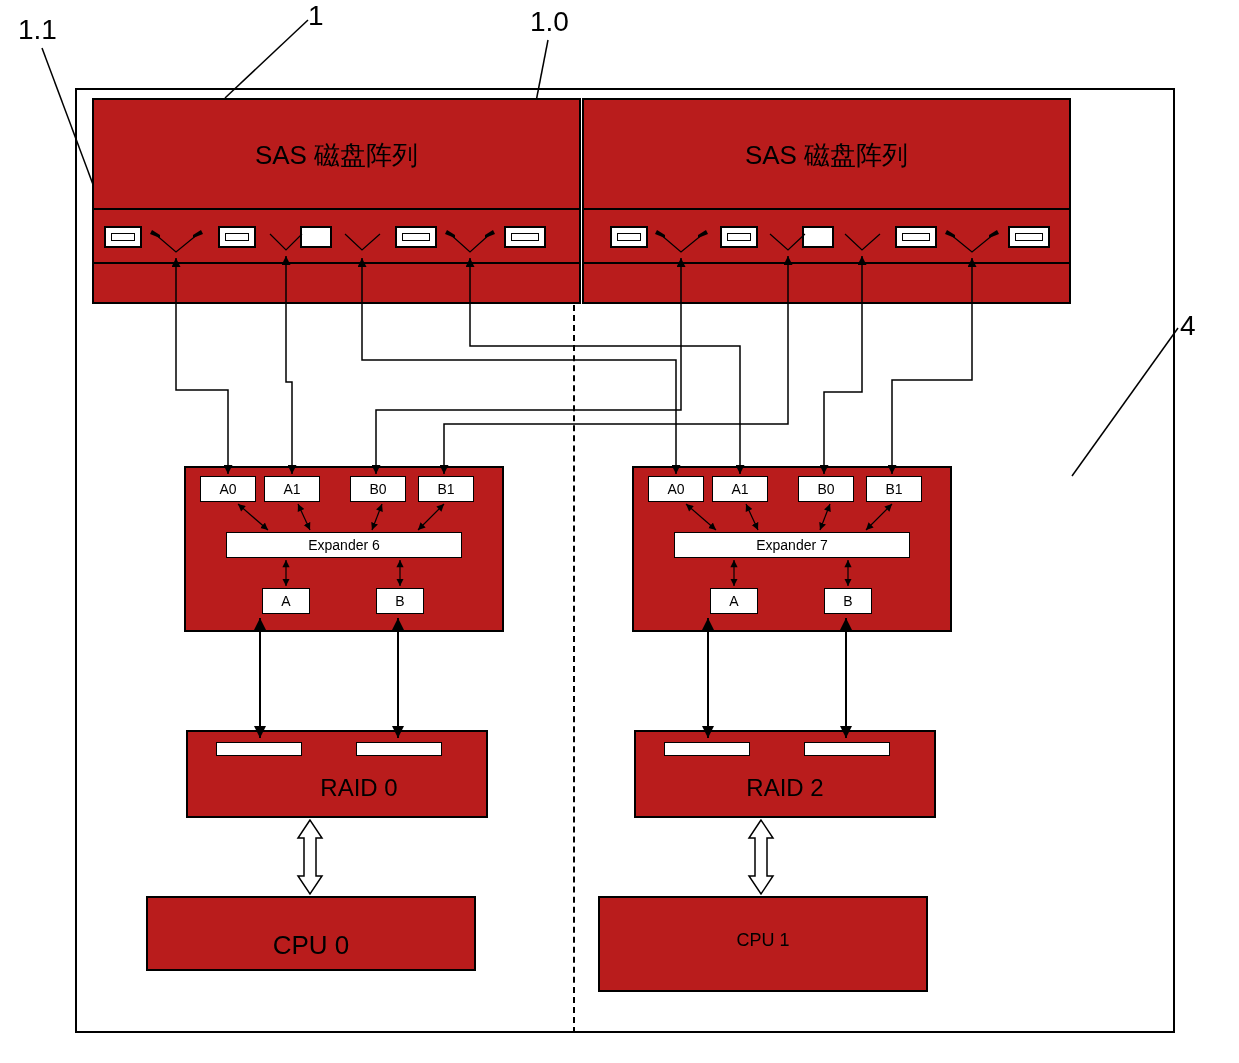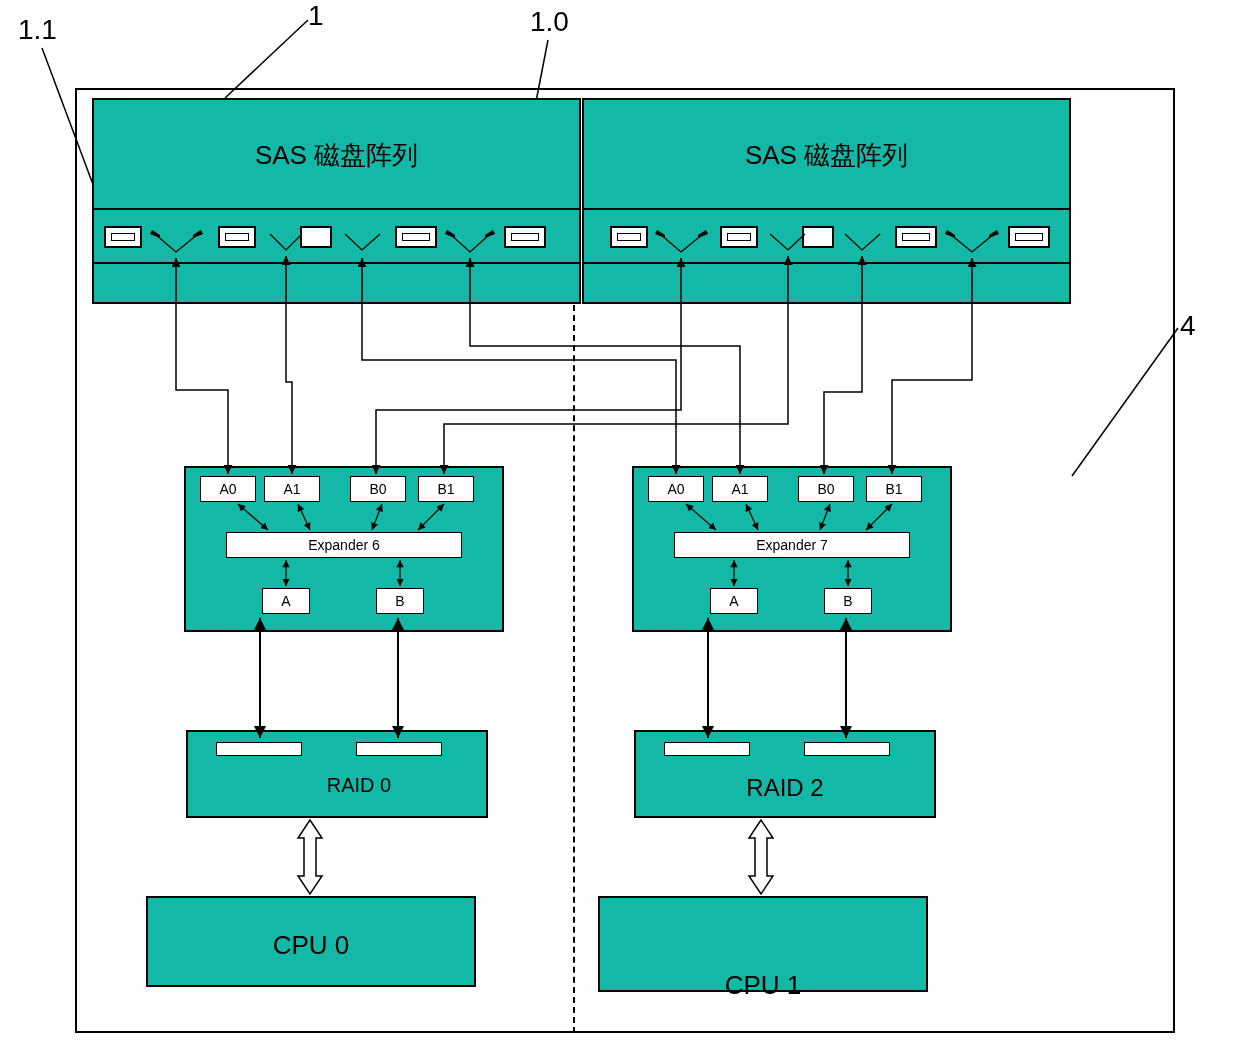--- a/index.html
+++ b/index.html
@@ -1,19 +1,19 @@
 <!DOCTYPE html>
 <html><head>
   <meta charset="utf-8">
   <style>
     * { box-sizing: border-box; margin: 0; padding: 0; }
     body { font-family: Arial, sans-serif; background: #fff; width: 1239px; height: 1063px; position: relative; }
     .label { position: absolute; font-size: 28px; }
     .main-box { position: absolute; border: 2px solid #000; }
-    .inner-box { position: absolute; border: 2px solid #000; background: #14b8a6; }
+    .inner-box { position: absolute; border: 2px solid #000; background: #b91c1c; }
     .text { position: absolute; text-align: center; }
     .small-box { position: absolute; border: 1.5px solid #000; background: #fff; }
     .dashed-line { position: absolute; border-left: 2px dashed #000; }
     .port-rect { position: absolute; border: 2px solid #000; background: #fff; }
     .port-inner { position: absolute; border: 1.5px solid #000; background: #fff; }
     svg { position: absolute; }
   </style>
 </head>
 <body>
 
@@ -117,33 +117,33 @@
 <div class="small-box" style="left:866px; top:476px; width:56px; height:26px; font-size:14px; text-align:center; line-height:24px;">B1</div>
 
 <div class="small-box" style="left:674px; top:532px; width:236px; height:26px; font-size:14px; text-align:center; line-height:24px;">Expander 7</div>
 
 <div class="small-box" style="left:710px; top:588px; width:48px; height:26px; font-size:14px; text-align:center; line-height:24px;">A</div>
 <div class="small-box" style="left:824px; top:588px; width:48px; height:26px; font-size:14px; text-align:center; line-height:24px;">B</div>
 
 <div class="inner-box" style="left:186px; top:730px; width:302px; height:88px;">
   <div class="small-box" style="left:28px; top:10px; width:86px; height:14px;"></div>
   <div class="small-box" style="left:168px; top:10px; width:86px; height:14px;"></div>
-  <div class="text" style="left:0; right:0; top:42px; font-size:20px;margin-left:44px;">RAID 0</div>
+  <div class="text" style="left:0; right:0; top:42px; font-size:24px;margin-left:44px;">RAID 0</div>
 </div>
 <div class="inner-box" style="left:634px; top:730px; width:302px; height:88px;">
   <div class="small-box" style="left:28px; top:10px; width:86px; height:14px;"></div>
   <div class="small-box" style="left:168px; top:10px; width:86px; height:14px;"></div>
   <div class="text" style="left:0; right:0; top:42px; font-size:24px;">RAID 2</div>
 </div>
 
-<div class="inner-box" style="left:146px; top:896px; width:330px; height:91px;">
+<div class="inner-box" style="left:146px; top:896px; width:330px; height:75px;">
   <div class="text" style="left:0; right:0; top:32px; font-size:26px;">CPU 0</div>
 </div>
 <div class="inner-box" style="left:598px; top:896px; width:330px; height:96px;">
-  <div class="text" style="left:0; right:0; top:32px; font-size:26px;margin-top:40px;">CPU 1</div>
+  <div class="text" style="left:0; right:0; top:32px; font-size:18px;">CPU 1</div>
 </div>
 
 <svg style="left:0; top:0; width:1239px; height:1063px; pointer-events:none;">
   <defs>
     <marker id="arrowhead" markerWidth="8" markerHeight="8" refX="6" refY="3" orient="auto">
       <polygon points="0,0 6,3 0,6" fill="#000"></polygon>
     </marker>
     <marker id="arrowheadRev" markerWidth="8" markerHeight="8" refX="0" refY="3" orient="auto">
       <polygon points="6,0 0,3 6,6" fill="#000"></polygon>
     </marker>

